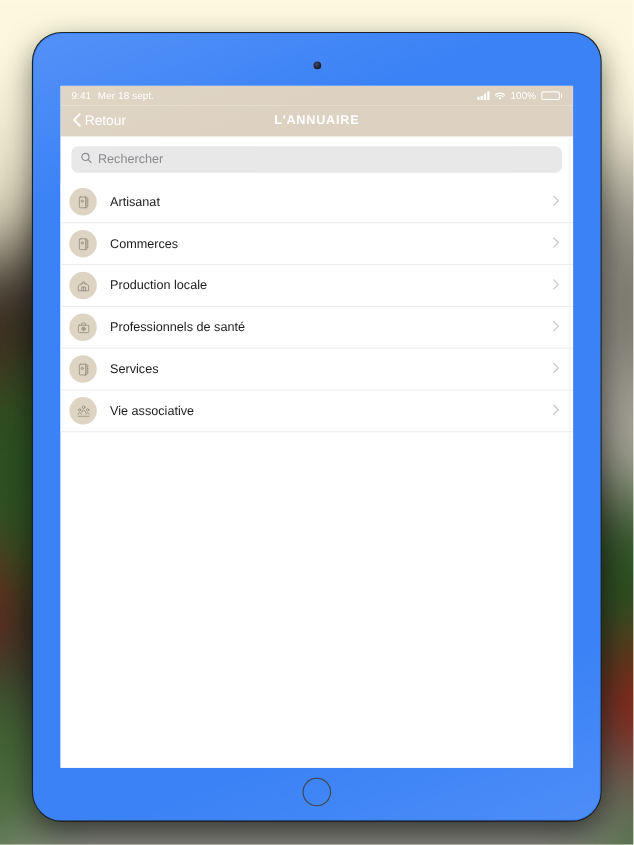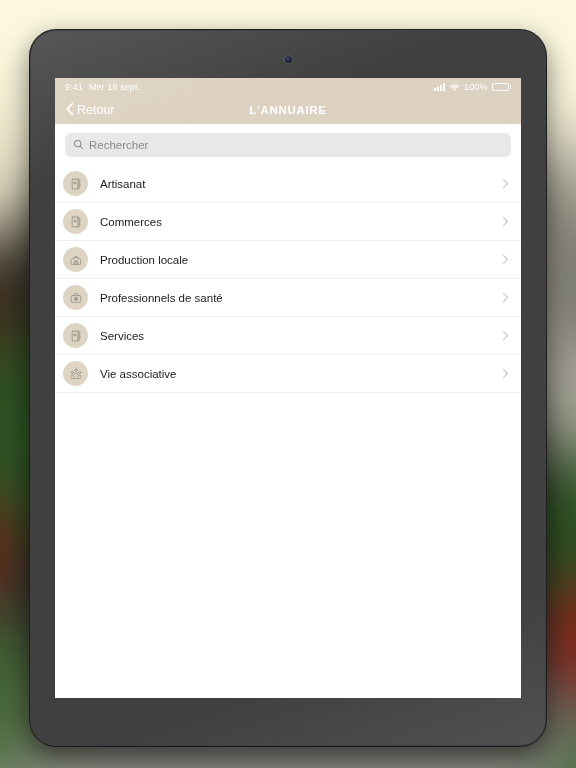--- a/index.html
+++ b/index.html
@@ -58,21 +58,21 @@
   .blob-dark-r { right: 10px; top: 240px; width: 70px; height: 120px; background: #5e5c52; opacity: .7; }
   .blob-pale-l { left: -40px; top: 150px; width: 150px; height: 120px; background: #E9E3C9; opacity: .9; }
 
   
   #tablet {
     position: absolute;
     left: 30px;
     top: 30px;
     width: 516px;
     height: 716px;
-    background: #404040;
+    background: #3b82f6;
     border-radius: 26px;
     box-shadow: 0 10px 28px rgba(0,0,0,0.55), 0 0 0 1px #2a2a2c;
   }
   #tablet::after {
     content: "";
     position: absolute;
     inset: 1px;
     border-radius: 25px;
     background: linear-gradient(160deg, rgba(255,255,255,0.12) 0%, rgba(255,255,255,0) 18%, rgba(255,255,255,0) 82%, rgba(255,255,255,0.09) 100%);
     pointer-events: none;

